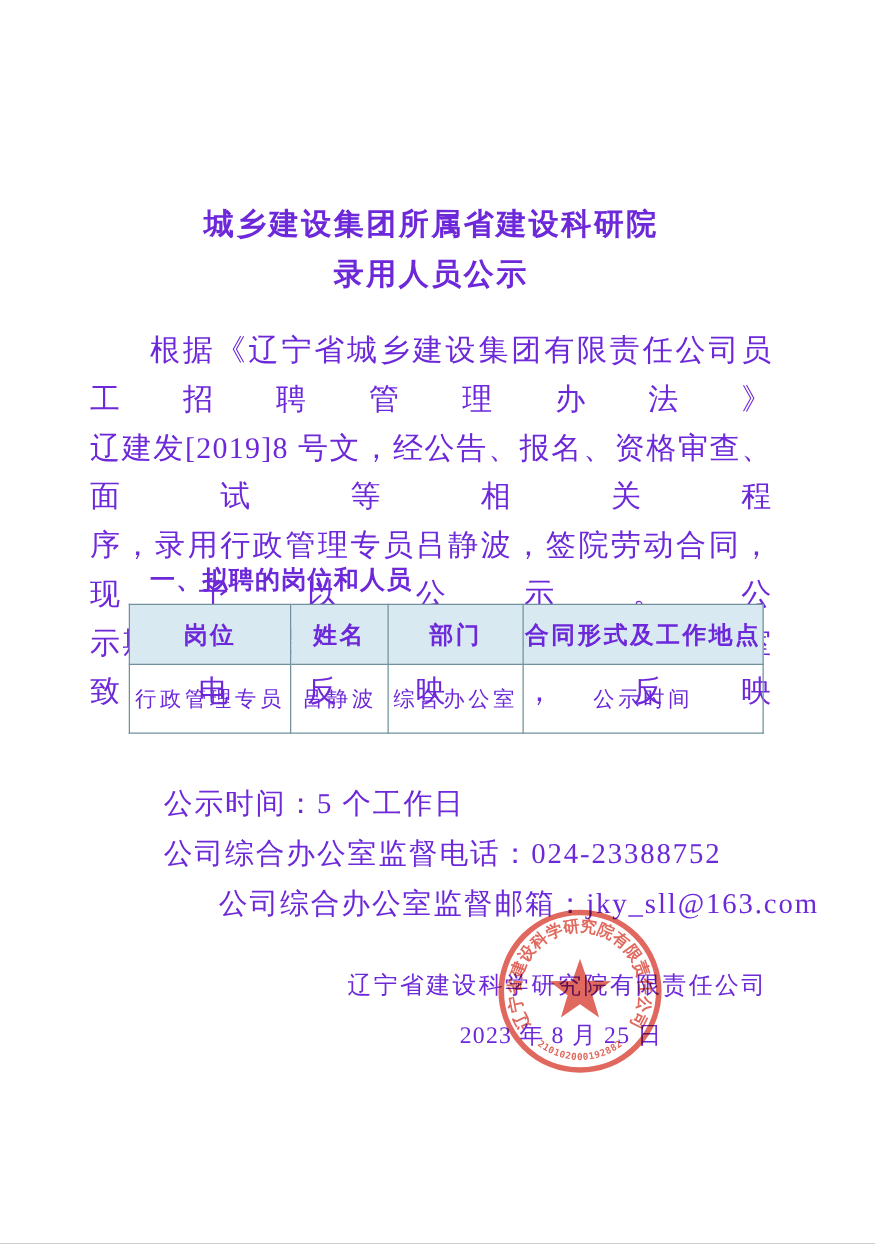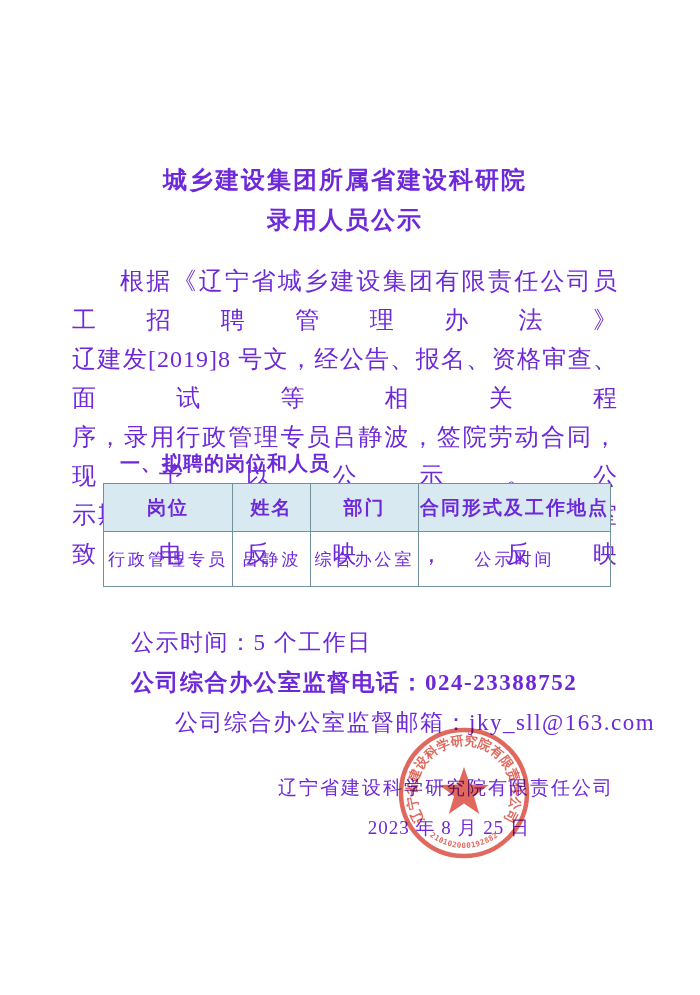--- a/index.html
+++ b/index.html
@@ -73,21 +73,21 @@
   .col-dept    { width: 108px; }
   .col-contract{ width: 192px; }
   .info-line {
     position: absolute;
     left: 131px;
     font-size: 23px;
     letter-spacing: 1.5px;
     white-space: nowrap;
   }
   .info-duration { top: 627px; }
-  .info-phone    { top: 667px; font-weight: bold; }
+  .info-phone    { top: 667px; }
   .info-email    { top: 707px; margin-left: 44px; }
   .sig-company {
     position: absolute;
     right: 86px; top: 775px;
     font-size: 19px;
     letter-spacing: 2px;
     white-space: nowrap;
   }
   .sig-date {
     position: absolute;

